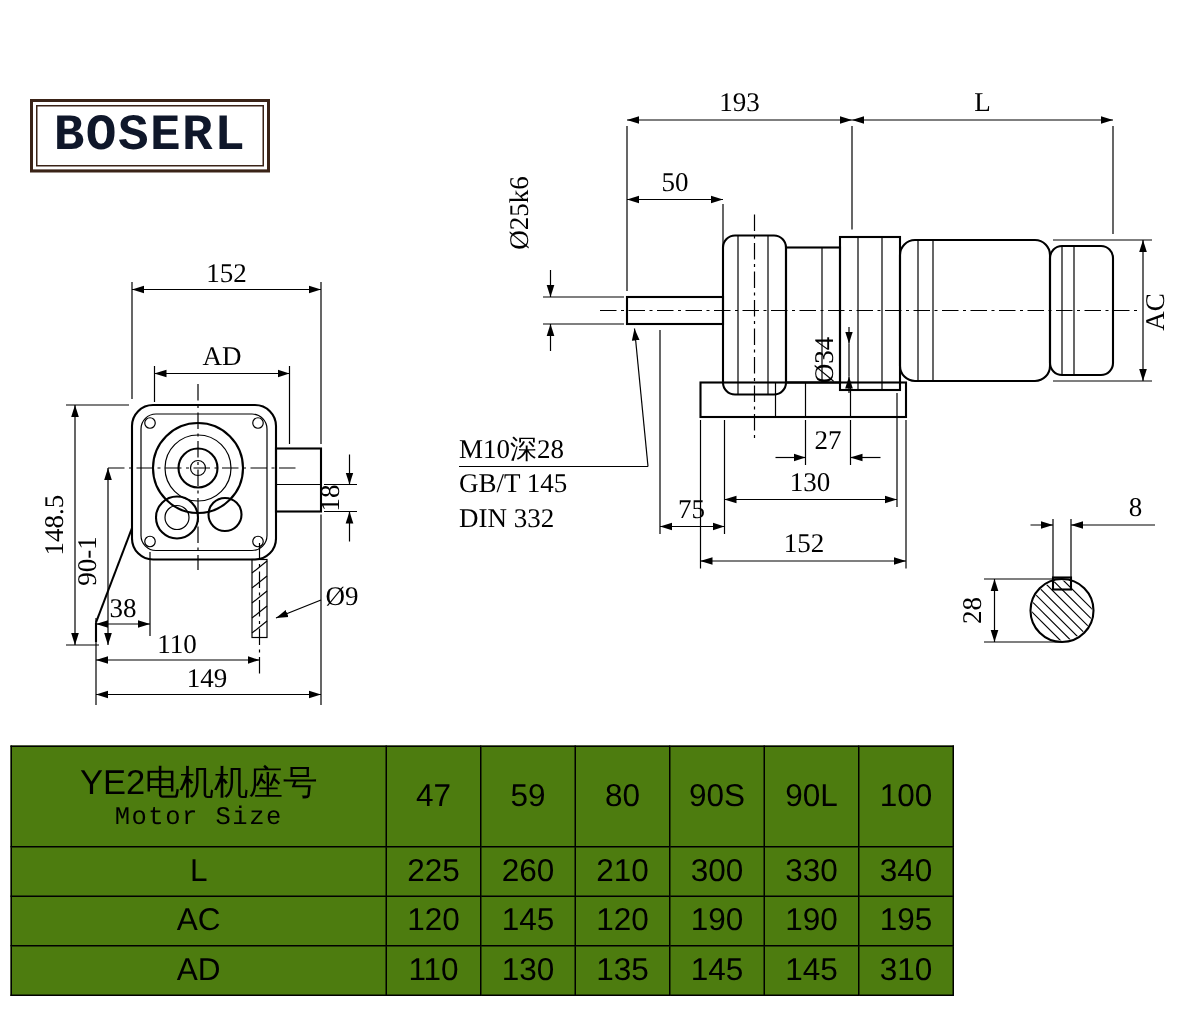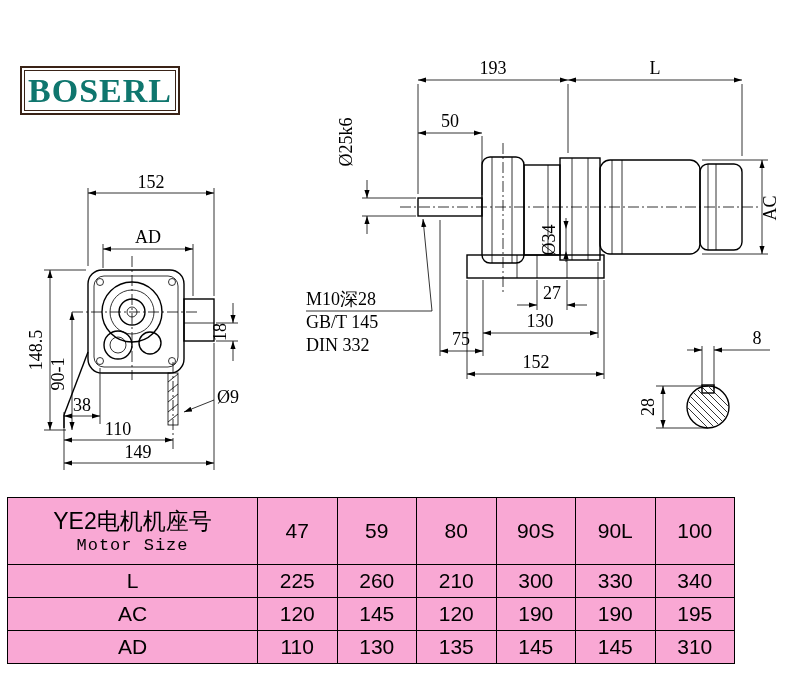--- a/index.html
+++ b/index.html
@@ -4,28 +4,28 @@
 <style>
   * { margin:0; padding:0; box-sizing:border-box; }
   html,body { width:800px; height:673px; }
   body { background:#ffffff; font-family:"Liberation Sans", sans-serif; position:relative; overflow:hidden; }
   .sheet { position:absolute; inset:0; background:#fff; }
   .title { position:absolute; left:68px; top:8px; font-size:30px; font-weight:700; color:#000; letter-spacing:2px; white-space:nowrap; }
   .logo { position:absolute; left:20px; top:66px; width:160px; height:49px;
           border:2px solid #3a2317;
           box-shadow: inset 0 0 0 2px #ffffff, inset 0 0 0 3px #3a2317;
           display:flex; align-items:center; justify-content:center; background:#fff; }
-  .logo span { font-family:Liberation Serif, serif; font-weight:700; font-size:34px; color:#0f766e; letter-spacing:1px; }
+  .logo span { font-family:Liberation Mono, monospace; font-weight:700; font-size:34px; color:#0f172a; letter-spacing:1px; }
   svg.draw { position:absolute; left:0; top:0; }
   svg .ln { stroke:#000; stroke-width:1.4; fill:none; }
   svg .tn { stroke:#000; stroke-width:0.8; fill:none; }
   svg .cl { stroke:#000; stroke-width:0.8; fill:none; stroke-dasharray:11 3 2 3; }
   svg text { font-family:"Liberation Serif", serif; font-size:18px; fill:#000; text-anchor:middle; }
   svg text.start { text-anchor:start; }
-  .tbl { position:absolute; left:7px; top:497px; width:728px; border-collapse:collapse; table-layout:fixed; background:#f9a8d4; }
+  .tbl { position:absolute; left:7px; top:497px; width:629px; border-collapse:collapse; table-layout:fixed; background:#4d7c0f; }
   .tbl td { border:1.5px solid #000; text-align:center; vertical-align:middle; font-size:21px; color:#000; height:33px; padding:0; }
   .tbl tr.hdr td { height:67px; }
   .hdr-cn { font-size:23px; line-height:1.3; }
   .hdr-en { font-family:"Liberation Mono", monospace; font-size:17px; letter-spacing:1px; }
   col.c0 { width:250px; }
 </style>
 </head>
 <body>
 
 <div class="sheet">

